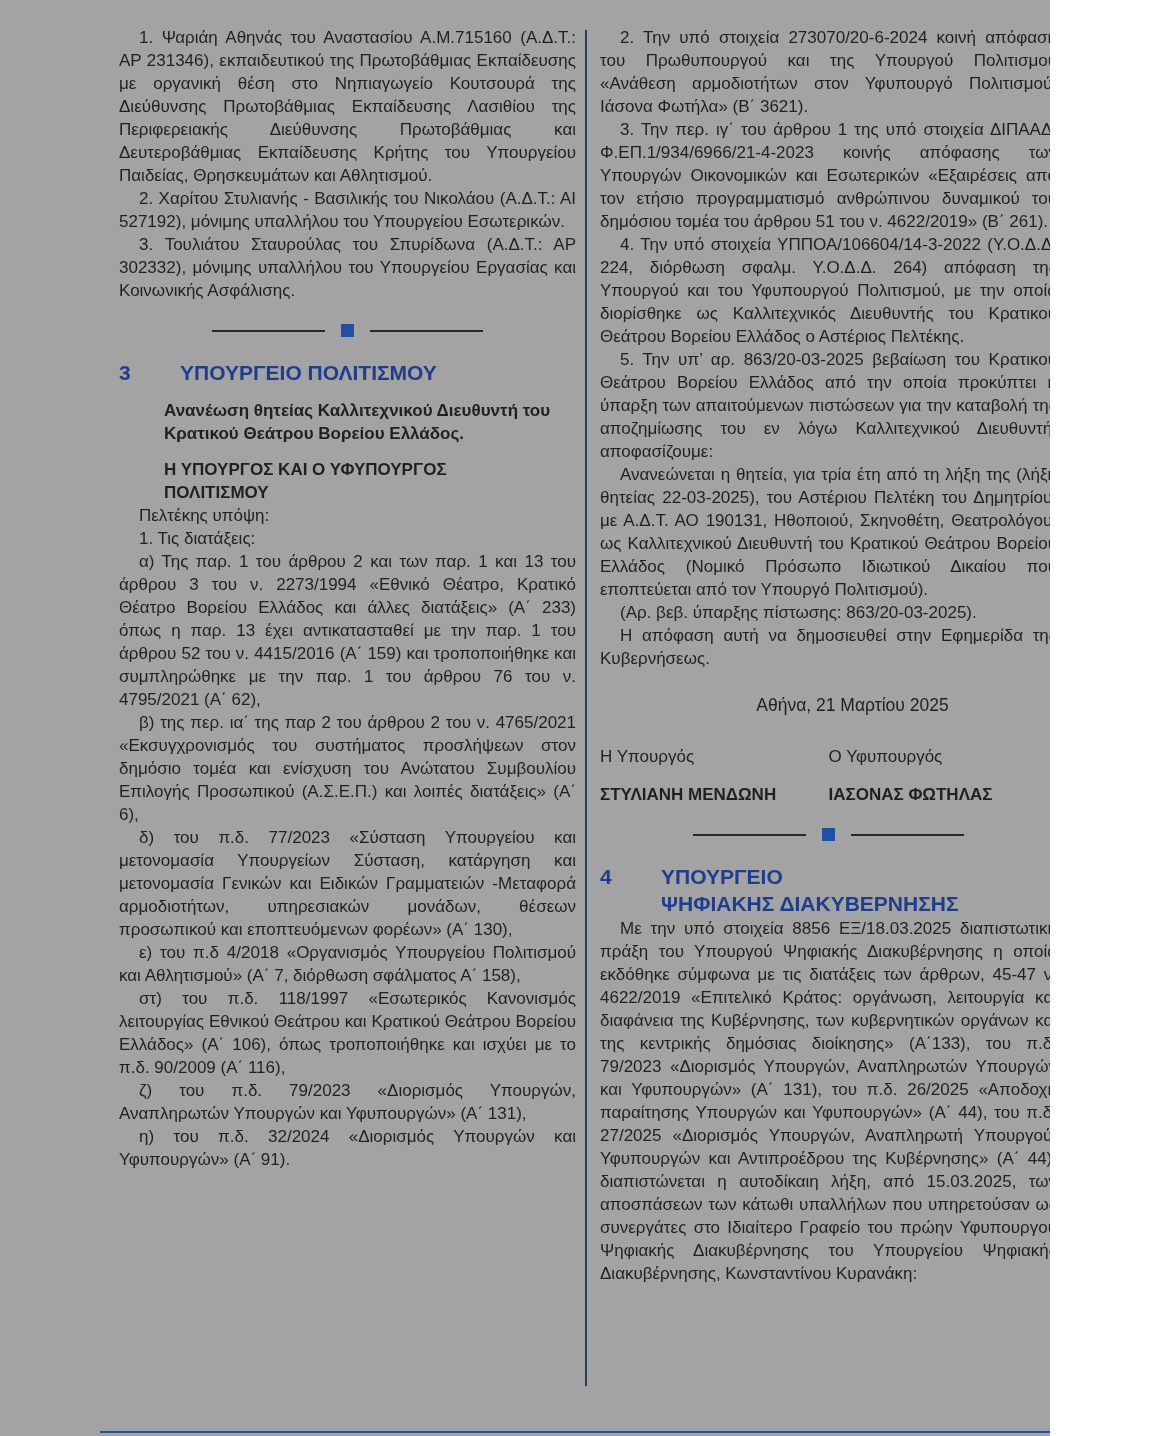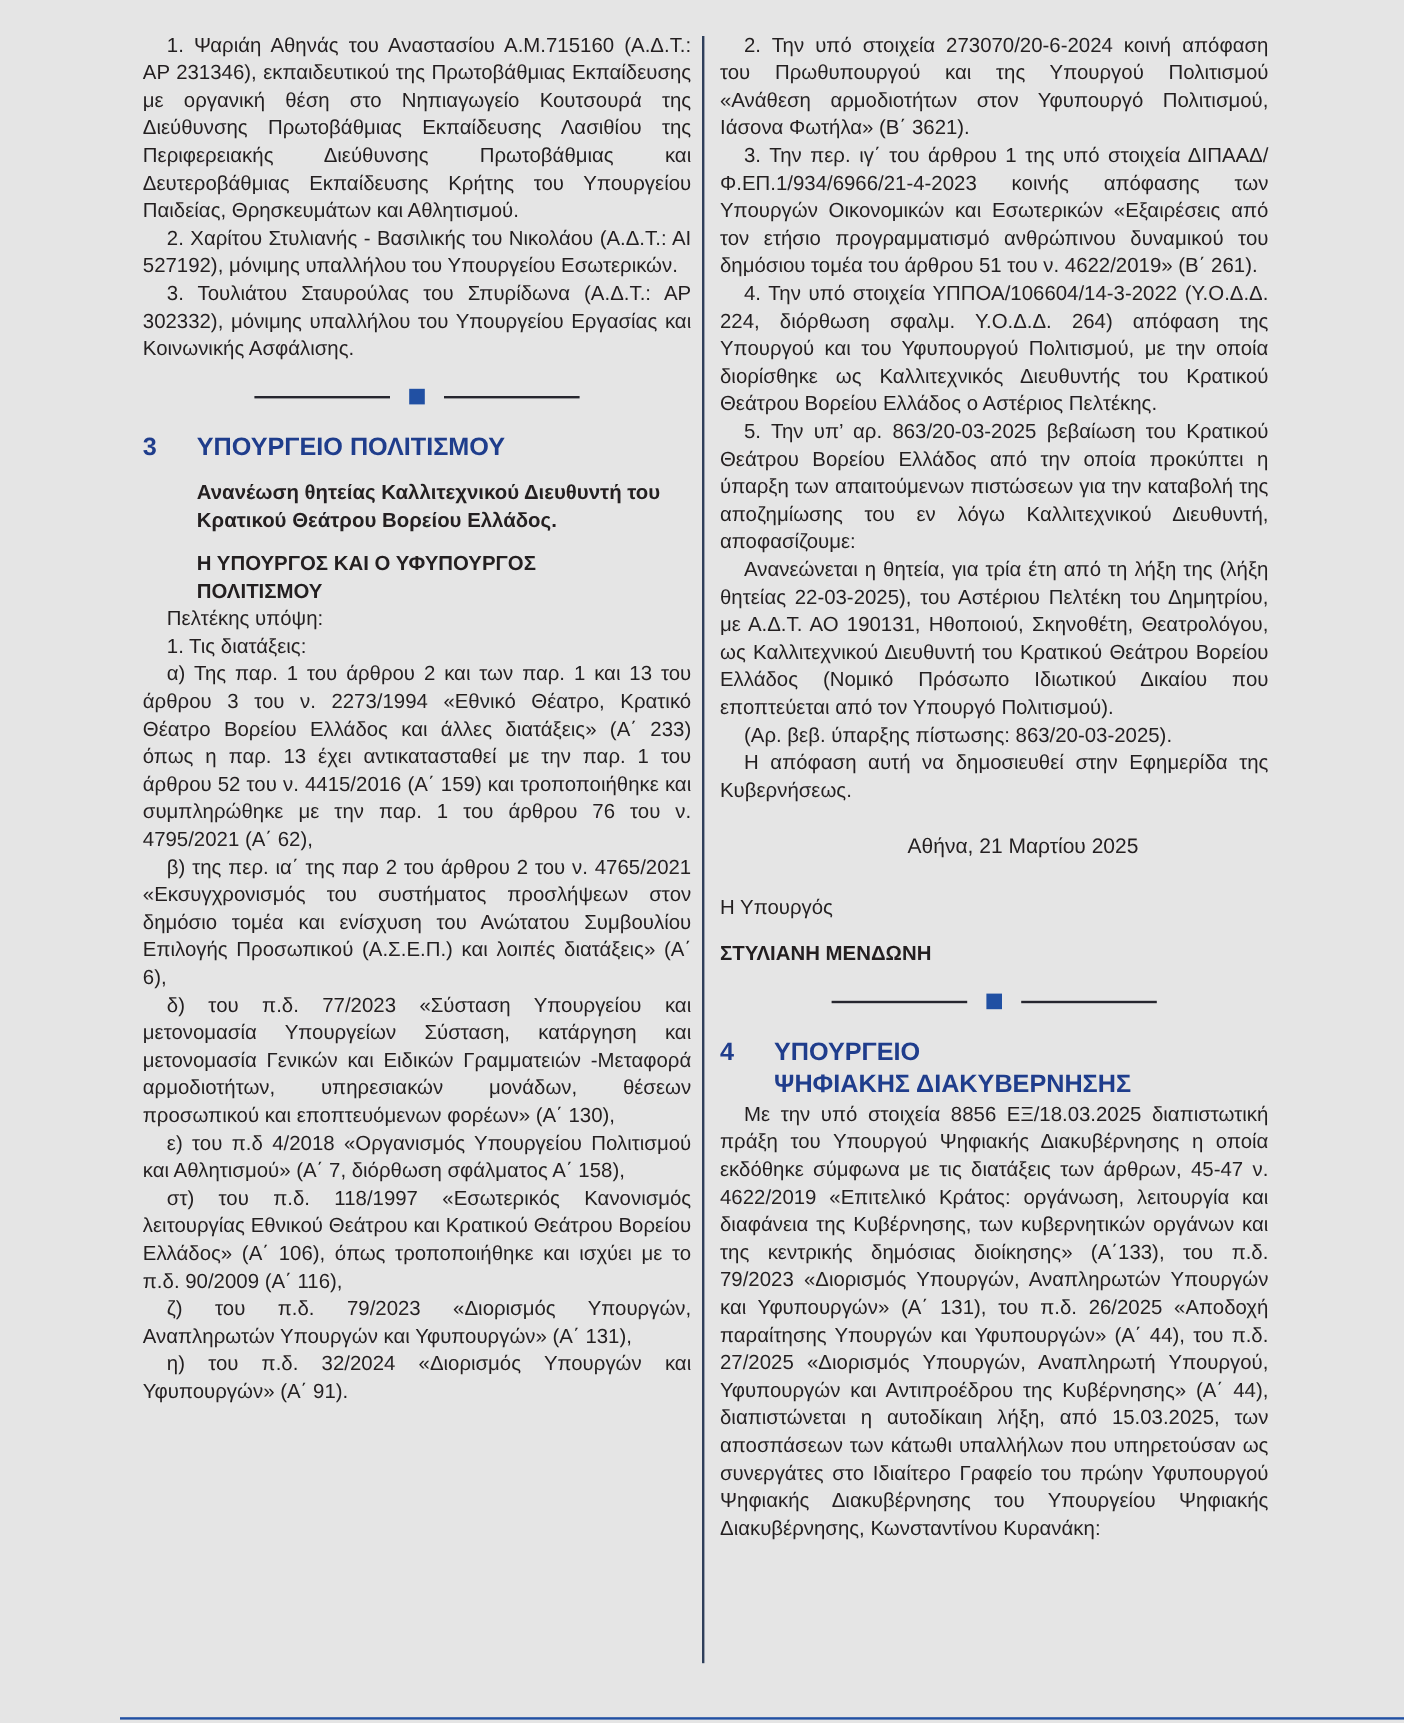--- a/index.html
+++ b/index.html
@@ -1,20 +1,20 @@
 <!DOCTYPE html>
 <html lang="el"><head>
 <meta charset="utf-8">
 <style>
   html, body { margin: 0; padding: 0; background: #ffffff; }
   .page {
     position: relative;
-    width: 1170px;
+    width: 1050px;
     height: 1436px;
-    background: #e5e5e5;
+    background: #a3a3a3;
     overflow: hidden;
     color: #231f20;
     font-family: "Liberation Sans", "DejaVu Sans", sans-serif;
   }
   .col {
     position: absolute;
     top: 26px;
     width: 457px;
     font-size: 17px;
     line-height: 23px;
@@ -60,21 +60,21 @@
     display: flex;
     gap: 23px;
     margin: 22px 0 0;
     color: #1f3d8c;
     font-weight: bold;
     font-size: 21px;
     line-height: 27px;
     text-align: left;
   }
   .sec-num { flex: 0 0 22px; }
-  .sec-title { white-space: pre-line; }
+  .sec-title { white-space: pre-line; margin-left: 16px; }
 
   .docnum-wrap { margin-top: 17px; text-align: left; }
   .docnum      { padding-left: 45px; font-size: 17.5px; }
   .docnum-rule { width: 226px; height: 2px; background: #8e8e8e; margin-top: 4px; }
 
   .bold-block {
     font-weight: bold;
     padding-left: 45px;
     margin-top: 14px;
     text-align: left;
@@ -141,20 +141,24 @@
     <p class="body">(Αρ. βεβ. ύπαρξης πίστωσης: 863/20-03-2025).</p>
     <p class="body">Η απόφαση αυτή να δημοσιευθεί στην Εφημερίδα της Κυβερνήσεως.</p>
 
     <div class="date-line">Αθήνα, 21 Μαρτίου 2025</div>
 
     <div class="sig-row">
       <div class="sig-col">
         <div class="sig-role">Η Υπουργός</div>
         <div class="sig-name">ΣΤΥΛΙΑΝΗ ΜΕΝΔΩΝΗ</div>
       </div>
+      <div class="sig-col">
+        <div class="sig-role">Ο Υφυπουργός</div>
+        <div class="sig-name">ΙΑΣΟΝΑΣ ΦΩΤΗΛΑΣ</div>
+      </div>
     </div>
 
     <div class="separator">
       <span class="sep-line"></span>
       <span class="sep-square"></span>
       <span class="sep-line"></span>
     </div>
 
     <div class="section-heading">
       <span class="sec-num">4</span>

